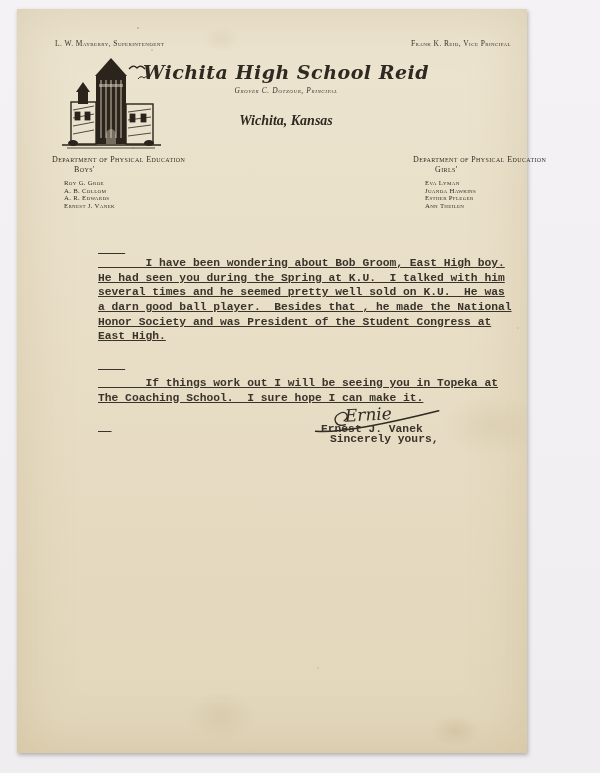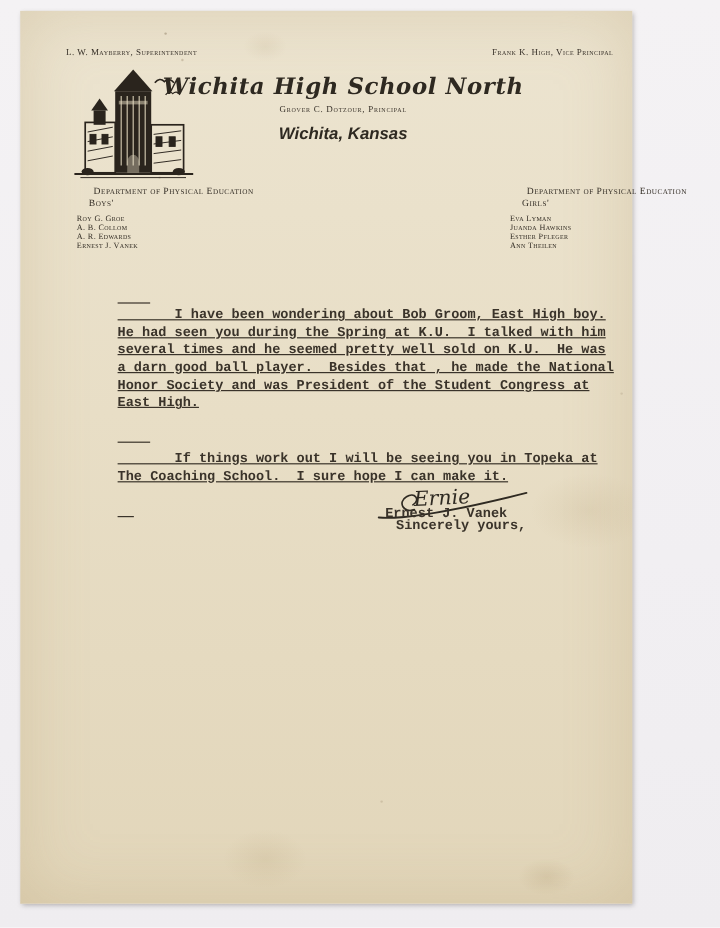--- a/index.html
+++ b/index.html
@@ -20,47 +20,47 @@
   }
   .speck{position:absolute;width:2px;height:2px;border-radius:50%;background:rgba(110,90,60,.35);
     box-shadow:14px 22px 0 0 rgba(110,90,60,.25), -5px 120px 0 0 rgba(110,90,60,.2),
     470px 30px 0 0 rgba(110,90,60,.2), 500px 680px 0 1px rgba(120,95,60,.22),
     180px 640px 0 0 rgba(110,90,60,.18), 380px 300px 0 0 rgba(110,90,60,.15);}
   .officer{position:absolute;font-size:7.5px;letter-spacing:.4px;font-variant:small-caps;color:#3a332b;white-space:nowrap;}
   .officer.sup{left:38px;top:30px;}
   .officer.vp{right:16px;top:30px;}
   .center-head{position:absolute;left:14px;width:100%;top:52px;text-align:center;color:#2e2921;}
   .school-name{font-family:"DejaVu Serif", serif;font-style:italic;font-weight:bold;font-size:19px;letter-spacing:.5px;}
-  .principal-line{font-size:7.5px;letter-spacing:.6px;font-variant:small-caps;margin-top:3px;color:#3a332b;}
-  .city-line{font-family:Liberation Sans, sans-serif;font-style:italic;font-weight:bold;font-size:14px;margin-top:8px;}
+  .principal-line{font-size:7.5px;letter-spacing:.6px;font-variant:small-caps;margin-top:3px;color:#3a332b;font-style:italic;}
+  .city-line{font-family:Liberation Serif, serif;font-style:italic;font-weight:bold;font-size:14px;margin-top:18px;}
   .building{position:absolute;left:40px;top:45px;width:108px;height:98px;}
   .ink{stroke:#2a241d;}
   .dept{position:absolute;top:146px;color:#332d25;}
   .dept.left{left:35px;}
   .dept.right{left:396px;}
-  .dept-title{font-size:8px;letter-spacing:.4px;font-variant:small-caps;white-space:nowrap;margin-left:26px;}
+  .dept-title{font-size:8px;letter-spacing:.4px;font-variant:small-caps;white-space:nowrap;}
   .dept-sub{font-size:8px;letter-spacing:.4px;font-variant:small-caps;padding-left:22px;margin-top:1px;}
   .dept-staff{font-size:6.8px;letter-spacing:.3px;font-variant:small-caps;padding-left:12px;margin-top:5px;line-height:7.6px;white-space:pre-line;}
   .typed{font-family:"Liberation Mono", monospace;font-weight:700;color:#3a332a;}
   .body-text{position:absolute;left:81px;top:218px;font-size:11.3px;line-height:14.6px;white-space:pre;text-decoration:underline;}
   .para2{margin-top:3px;}
   .valediction{position:absolute;left:313px;top:380px;font-size:11.3px;white-space:pre;margin-top:44px;}
   .signature-wrap{position:absolute;left:294px;top:392px;width:132px;height:34px;transform:rotate(-3deg);}
   .sig-stroke{stroke:#2f2a22;fill:none;stroke-linecap:round;}
   .sig-text{font-family:"DejaVu Serif", serif;font-style:italic;font-size:17px;fill:#2f2a22;}
   .typed-name{position:absolute;left:304px;top:414px;font-size:11.3px;white-space:pre;}
 </style>
 </head>
 <body>
 
 <div class="paper">
   <div class="speck" style="left:120px;top:18px;"></div>
 
   <div class="officer sup">L. W. Mayberry, Superintendent</div>
-  <div class="officer vp">Frank K. High, Vice Principal</div>
+  <div class="officer vp">Frank K. Reid, Vice Principal</div>
 
   <svg class="building" viewBox="0 0 108 98">
 
     <path class="ink" d="M72,15 q4,-5 8,-1 q4,-4 8,1" fill="none" stroke-width="1.3"></path>
     <path class="ink" d="M81,25 q3,-4 6,-1 q3,-3 6,1" fill="none" stroke-width="1"></path>
 
     <polygon points="38,22 54,4 70,22" fill="#2a241d"></polygon>
     <rect x="39" y="22" width="30" height="68" fill="#2a241d"></rect>
     <g stroke="#e6dcc2" stroke-width="1" opacity=".85">
       <line x1="44" y1="26" x2="44" y2="84"></line>
@@ -96,21 +96,21 @@
 
     <g>
       <ellipse cx="16" cy="89" rx="5" ry="3" fill="#2a241d"></ellipse>
       <ellipse cx="92" cy="89" rx="5" ry="3" fill="#2a241d"></ellipse>
       <path class="ink" d="M5,91 h99" stroke-width="1.6" fill="none"></path>
       <path class="ink" d="M10,94 h88" stroke-width=".8" fill="none"></path>
     </g>
   </svg>
 
   <div class="center-head">
-    <div class="school-name">Wichita High School North</div>
+    <div class="school-name">Wichita High School Reid</div>
     <div class="principal-line">Grover C. Dotzour, Principal</div>
     <div class="city-line">Wichita, Kansas</div>
   </div>
 
   <div class="dept left">
     <div class="dept-title">Department of Physical Education</div>
     <div class="dept-sub">Boys'</div>
     <div class="dept-staff">Roy G. Groe
 A. B. Collom
 A. R. Edwards

